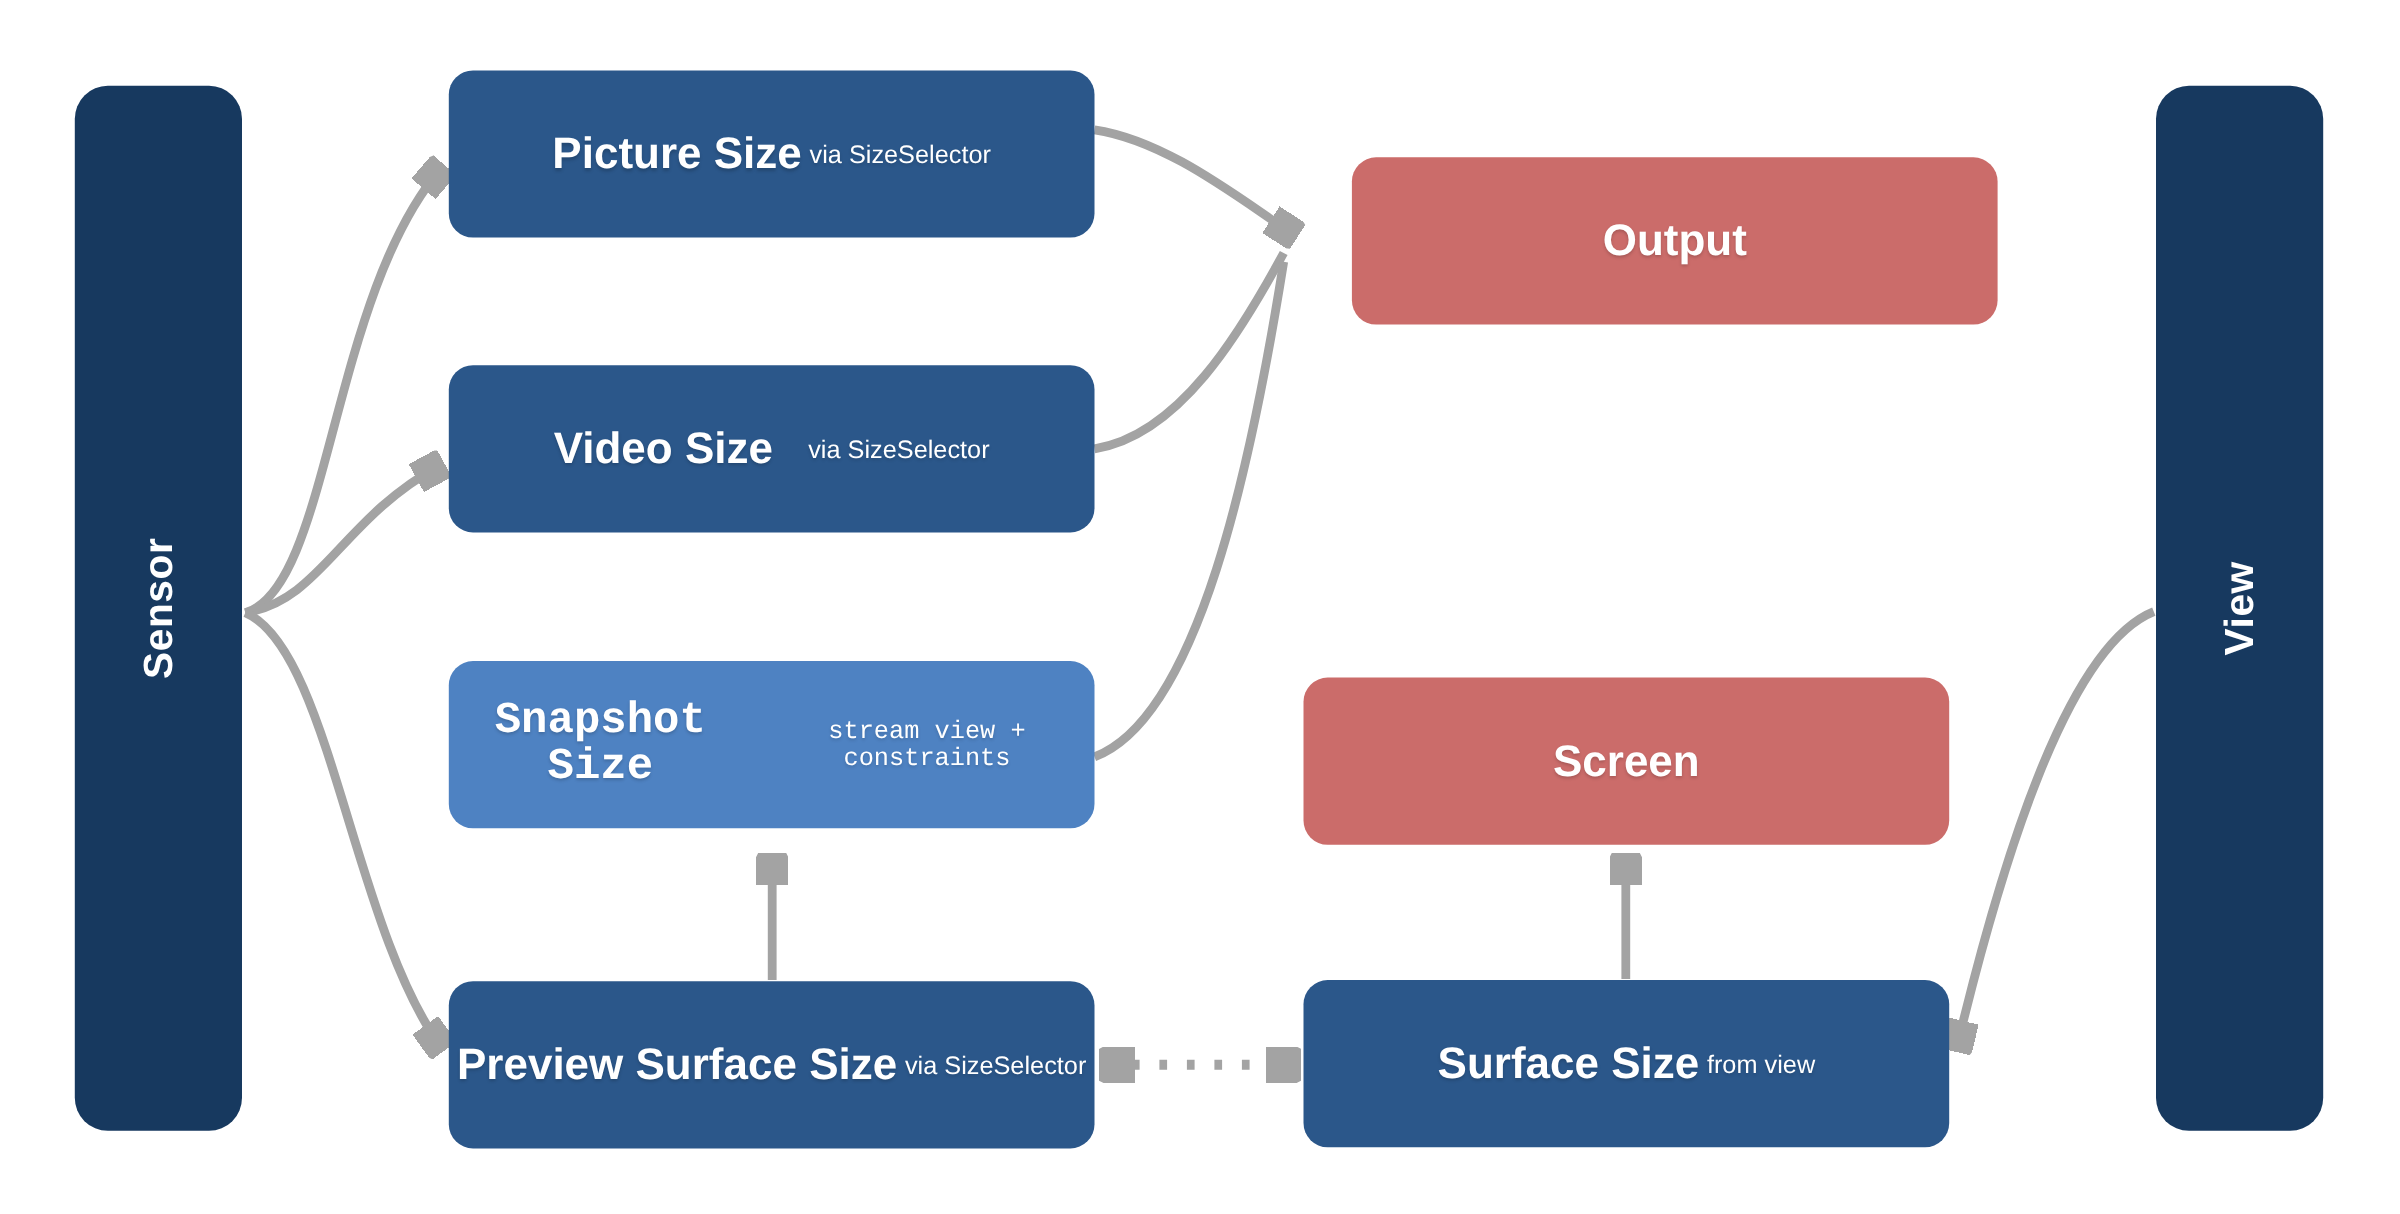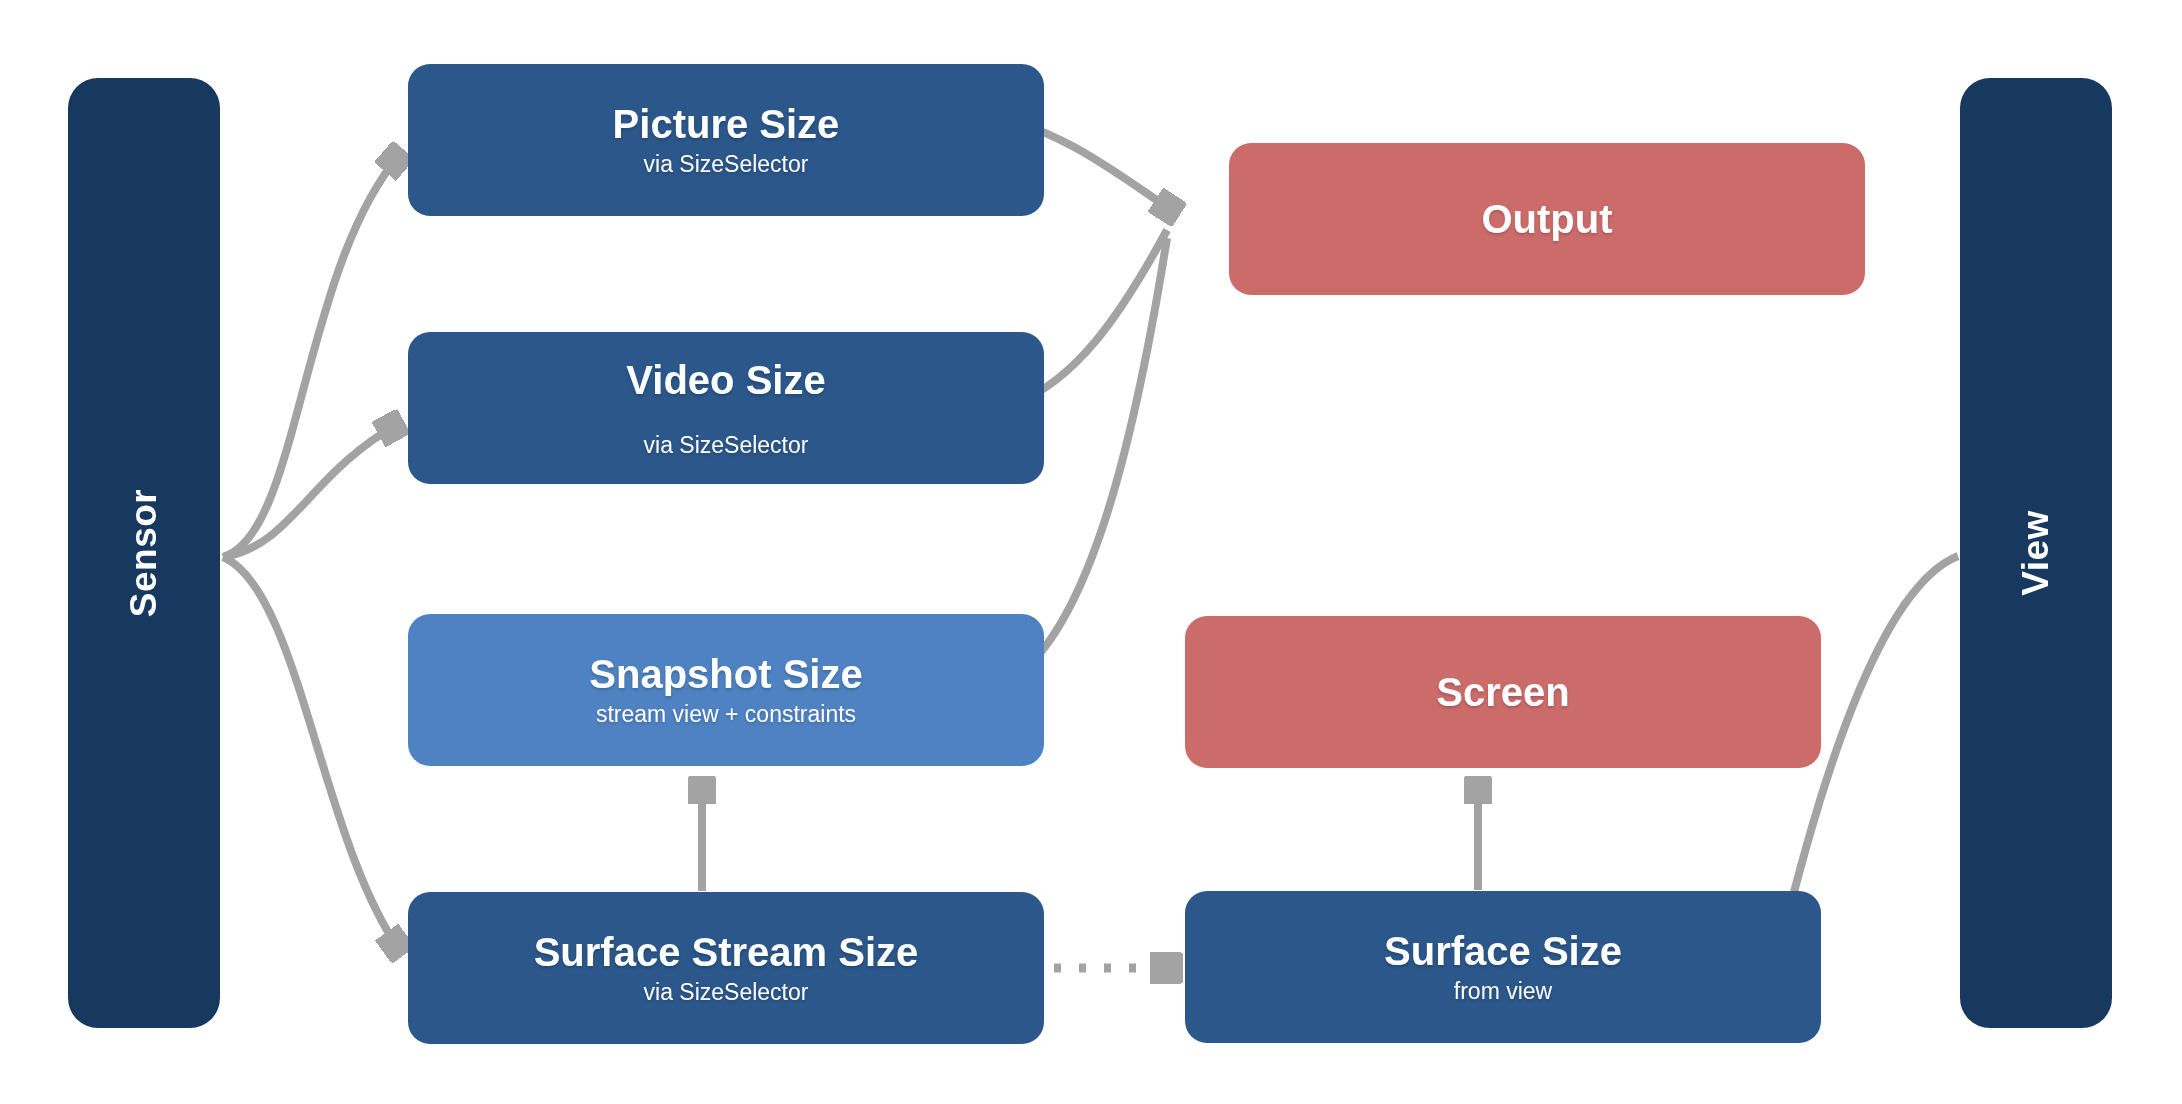--- a/index.html
+++ b/index.html
@@ -40,24 +40,23 @@
   .vtext {
     transform: rotate(-90deg);
     white-space: nowrap;
     color: #ffffff;
     font-size: 37px;
     font-weight: 700;
     letter-spacing: 0.5px;
   }
   .node {
     position: absolute;
-    width: 636px; height: 152px;
+    width: 587px; height: 152px;
     border-radius: 22px;
     display: flex;
-    flex-direction: column;
     align-items: center;
     justify-content: center;
     gap: 7px;
     color: #ffffff;
     text-align: center;
   }
   .node .title {
     font-size: 40px;
     font-weight: 700;
     line-height: 1.05;
@@ -68,21 +67,21 @@
     font-weight: 400;
     line-height: 1.05;
     text-shadow: 0 2px 3px rgba(0,0,0,0.15);
   }
   .blue       { background: var(--blue, #2b578a); }
   .light-blue { background: var(--light_blue, #4e82c2); }
   .salmon     { background: var(--salmon, #cb6c6a); }
 
   .node-picture  { left: 408px;  top: 64px;  }
   .node-video    { left: 408px;  top: 332px; gap: 32px; }
-  .node-snapshot { left: 408px;  top: 614px; }
+  .node-snapshot { left: 408px;  top: 601px; font-family: Liberation Mono, monospace; }
   .node-preview  { left: 408px;  top: 892px; }
   .node-output   { left: 1185px; top: 143px; margin-left: 44px; }
   .node-screen   { left: 1185px; top: 616px; }
   .node-surface  { left: 1185px; top: 891px; }
 </style>
 </head>
 <body>
 
 <div class="canvas">
 
@@ -127,21 +126,21 @@
     <div class="title">Video Size</div>
     <div class="subtitle">via SizeSelector</div>
   </div>
 
   <div class="node light-blue node-snapshot">
     <div class="title">Snapshot Size</div>
     <div class="subtitle">stream view + constraints</div>
   </div>
 
   <div class="node blue node-preview">
-    <div class="title">Surface Stream Size</div>
+    <div class="title">Preview Surface Size</div>
     <div class="subtitle">via SizeSelector</div>
   </div>
 
   <div class="node salmon node-output">
     <div class="title">Output</div>
   </div>
 
   <div class="node salmon node-screen">
     <div class="title">Screen</div>
   </div>

